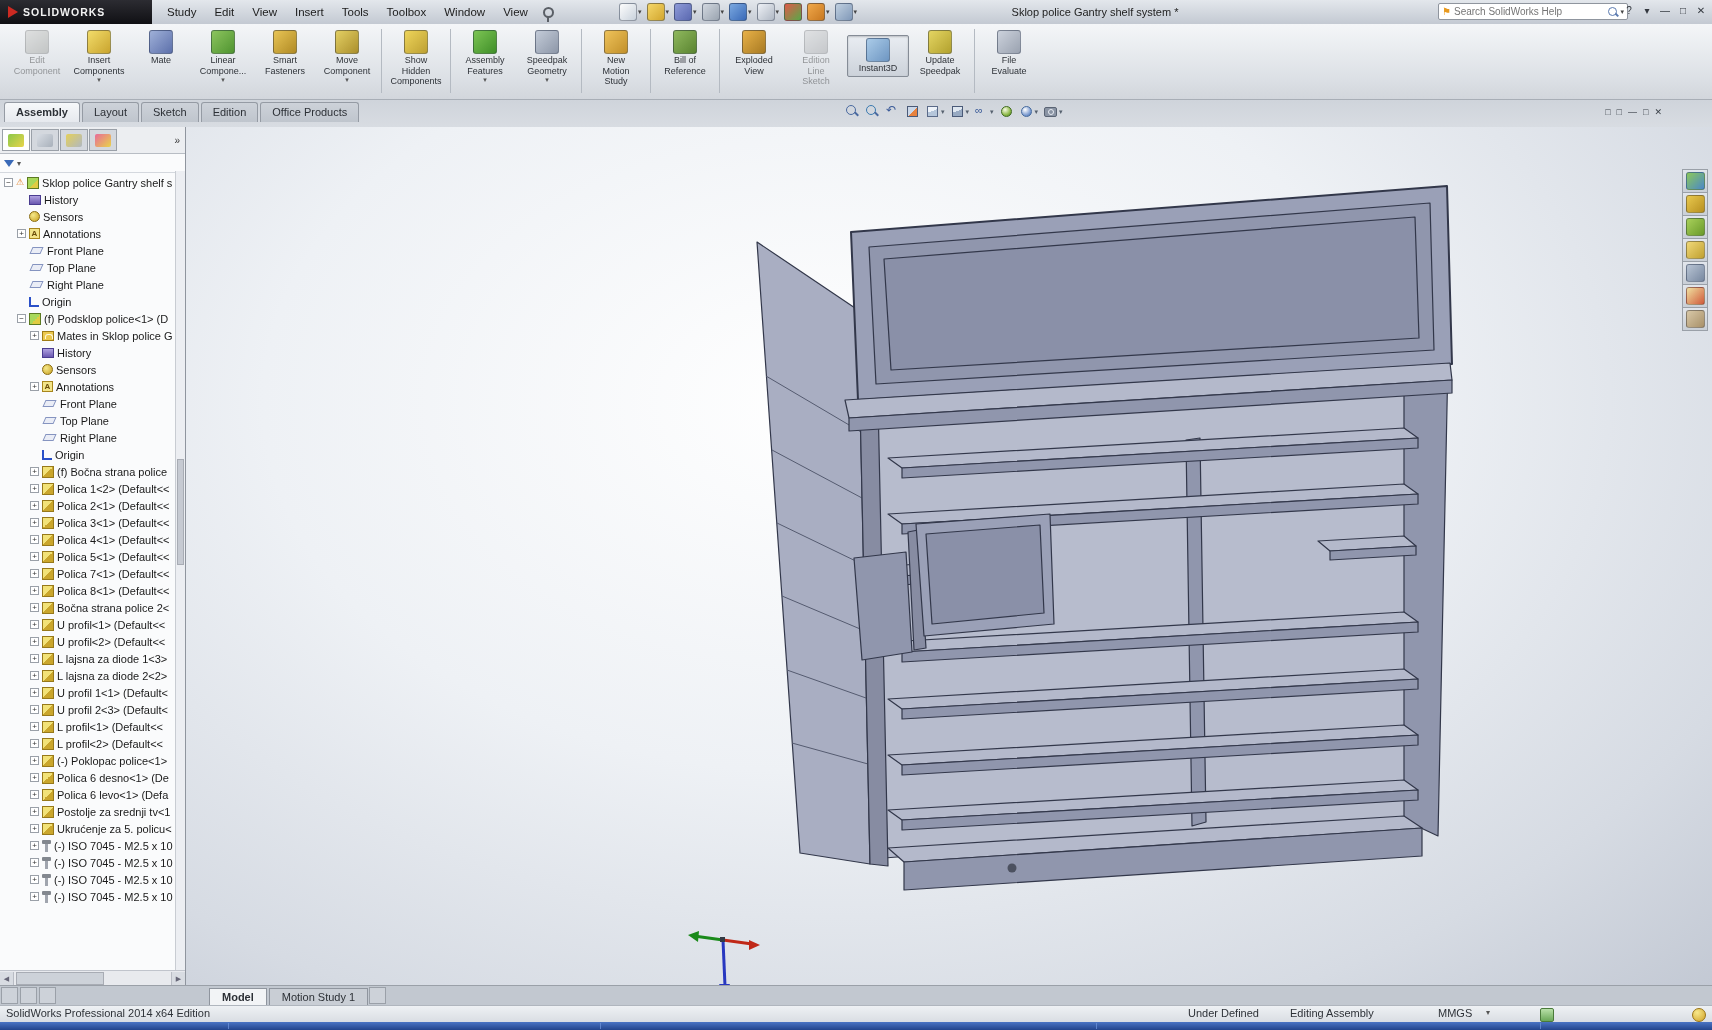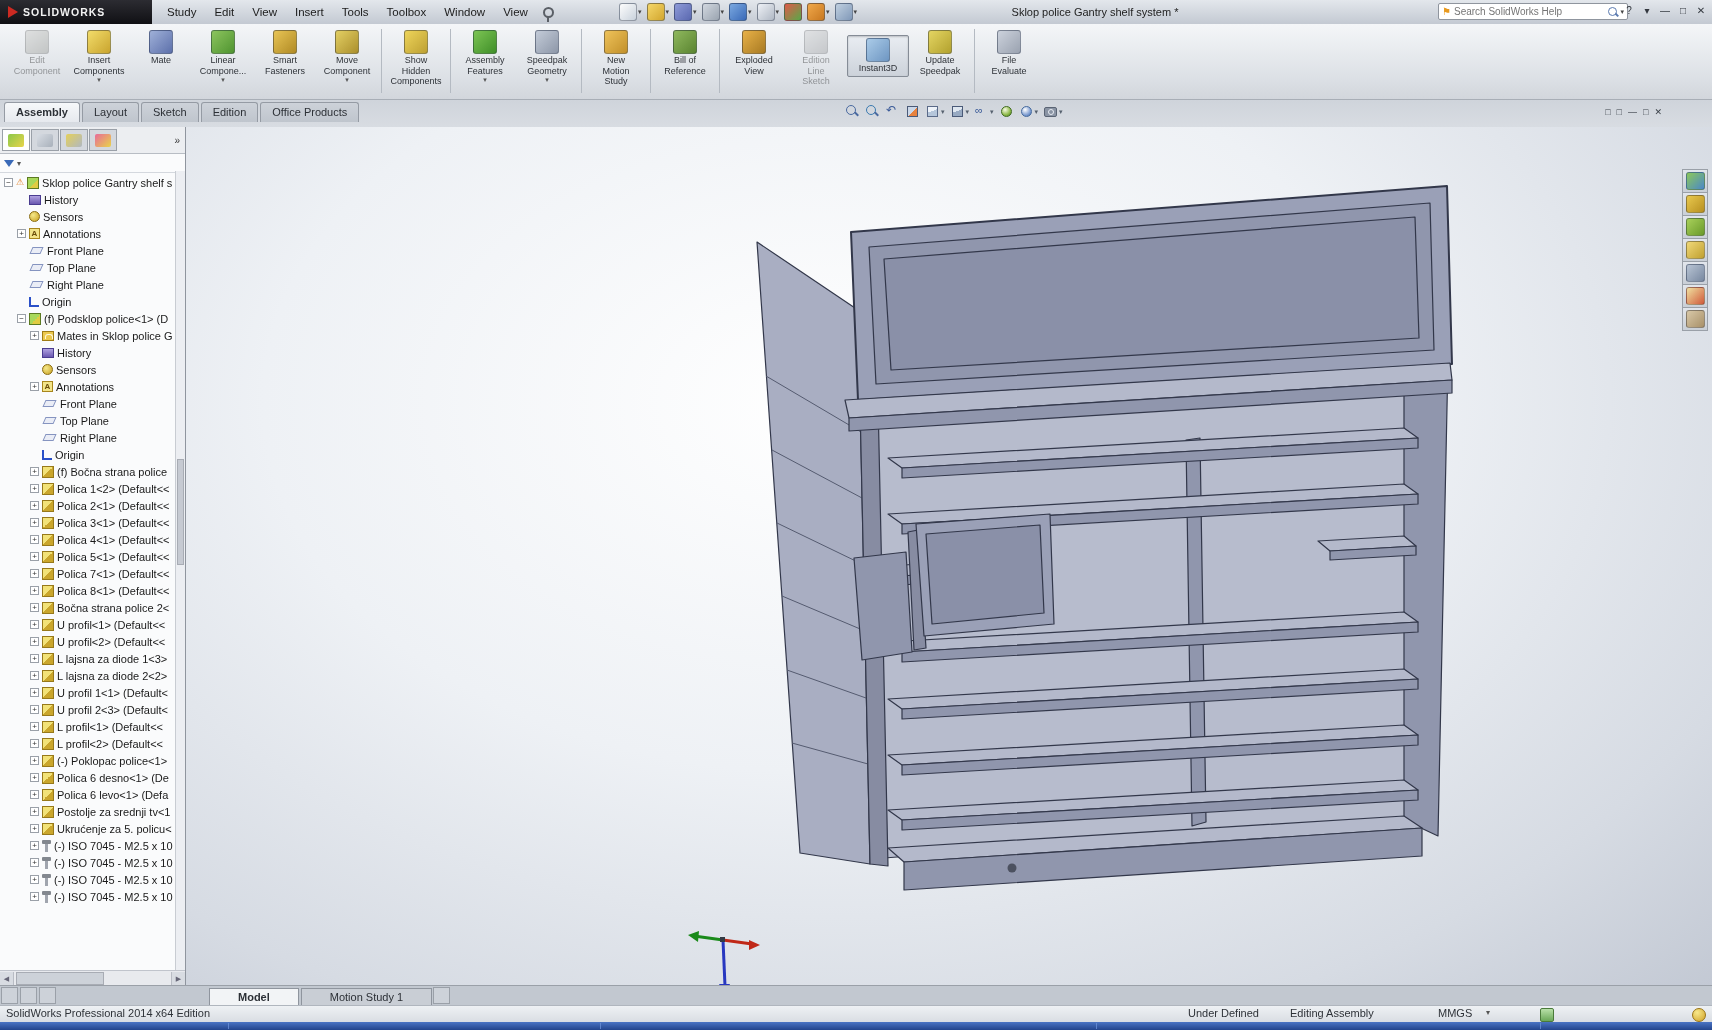--- a/index.html
+++ b/index.html
@@ -115,21 +115,21 @@
   .dl{stroke:#555b70;stroke-width:1;fill:none;}
   
   .taskpane{position:absolute;right:4px;top:43px;width:26px;display:flex;flex-direction:column;}
   .tp-btn{width:26px;height:24px;border:1px solid #9aa0a8;background:linear-gradient(180deg,#e2e6ec,#c9cfd7);
     display:flex;align-items:center;justify-content:center;box-sizing:border-box;margin-top:-1px;}
   .tp-ic{width:17px;height:16px;border-radius:3px;border:1px solid rgba(40,50,70,.35);}
   
   .doctabs{position:absolute;left:0;top:985px;width:1712px;height:20px;background:#c2c8d0;border-top:1px solid #9aa0a8;
     display:flex;align-items:flex-end;}
   .split-box{width:15px;height:15px;background:#cdd2d9;border:1px solid #9aa0a8;margin:0 1px 2px 1px;}
-  .doctab{font-size:11px;color:#2c3036;padding:2px 28px 3px;border:1px solid #8f959e;border-bottom:none;background:#c9ced5;margin-left:2px;}
+  .doctab{font-size:11px;color:#2c3036;padding:2px 12px 3px;border:1px solid #8f959e;border-bottom:none;background:#c9ced5;margin-left:2px;}
   .doctab.active{background:#f2f4f6;font-weight:bold;}
   .doctab-gap{width:150px;}
   
   .statusbar{position:absolute;left:0;top:1005px;width:1712px;height:17px;
     background:linear-gradient(180deg,#eef1f4,#d8dce2);border-top:1px solid #b0b6be;font-size:11px;color:#2e3238;}
   .st-left{position:absolute;left:6px;top:1px;}
   .st-ud{position:absolute;left:1188px;top:1px;} .st-ea{position:absolute;left:1290px;top:1px;}
   .st-units{position:absolute;left:1438px;top:1px;} .st-caret{position:absolute;left:1486px;top:2px;font-size:8px;color:#555;}
   .st-chip{position:absolute;left:1540px;top:2px;width:12px;height:12px;border-radius:2px;
     background:linear-gradient(180deg,#b8e0a8,#6aa858);border:1px solid #4a7a3a;}

